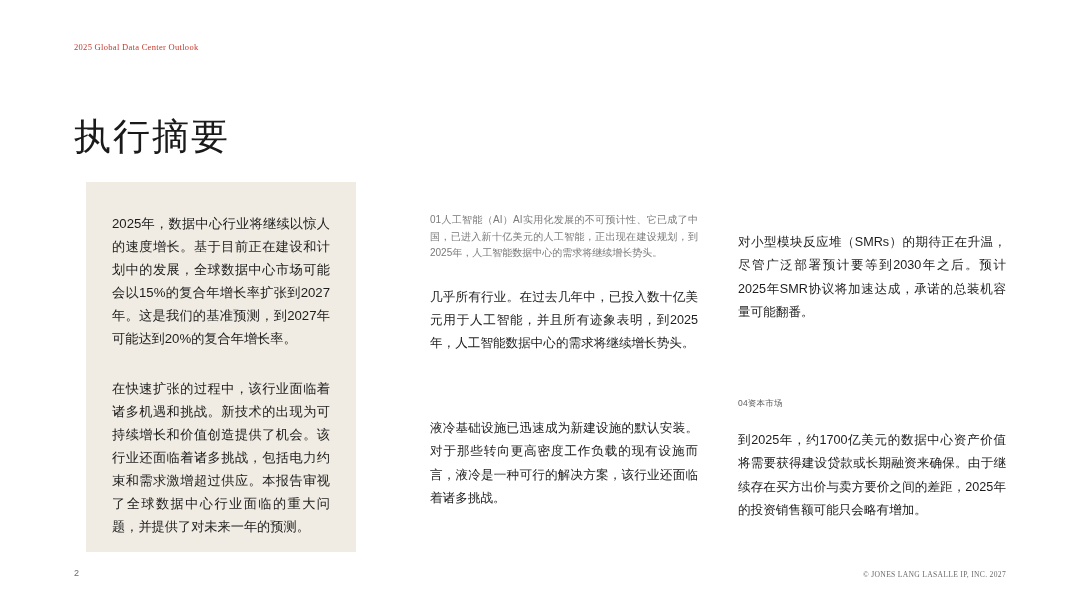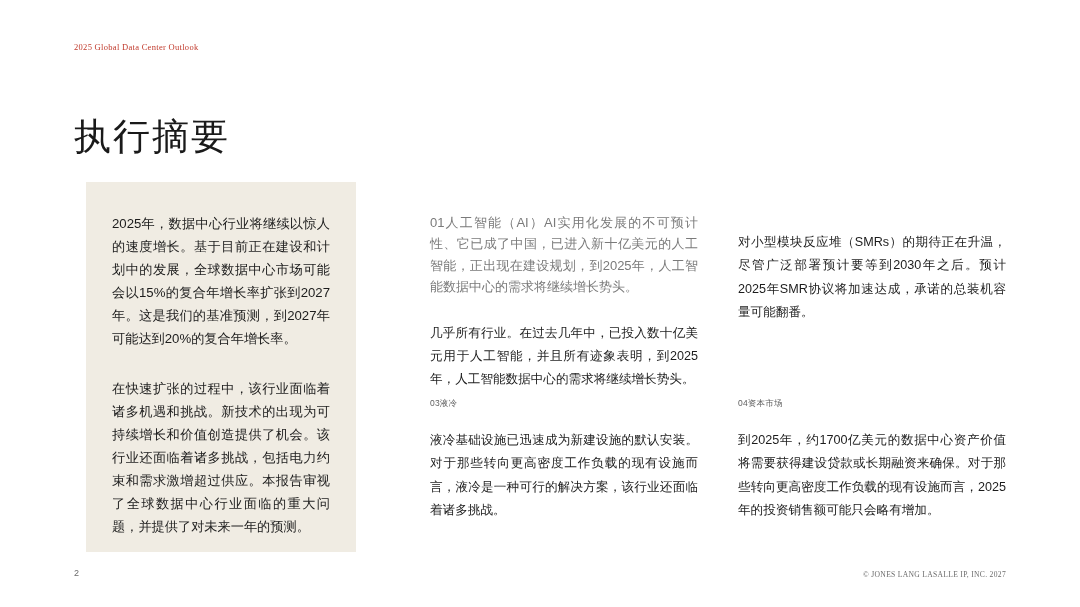--- a/index.html
+++ b/index.html
@@ -71,21 +71,21 @@
     width: 268px;
   }
   .block-title {
     font-size: 8.5px;
     color: #5e5e5e;
     letter-spacing: 0.2px;
     margin-bottom: 6px;
     font-family: "Liberation Sans", sans-serif;
   }
   .block-sub {
-    font-size: 13px;
+    font-size: 10px;
     color: #7a7a7a;
     line-height: 1.65;
     margin-bottom: 24px;
     text-align: justify;
     font-family: "Liberation Sans", sans-serif;
   }
   .block-body {
     font-size: 12.6px;
     line-height: 1.85;
     color: #1c1c1c;
@@ -134,25 +134,24 @@
   <div class="col-block pos-ai">
     <div class="block-sub">01人工智能（AI）AI实用化发展的不可预计性、它已成了中国，已进入新十亿美元的人工智能，正出现在建设规划，到2025年，人工智能数据中心的需求将继续增长势头。</div>
     <div class="block-body">几乎所有行业。在过去几年中，已投入数十亿美元用于人工智能，并且所有迹象表明，到2025年，人工智能数据中心的需求将继续增长势头。</div>
   </div>
 
   <div class="col-block pos-grid">
     <div class="block-body">对小型模块反应堆（SMRs）的期待正在升温，尽管广泛部署预计要等到2030年之后。预计2025年SMR协议将加速达成，承诺的总装机容量可能翻番。</div>
   </div>
 
   <div class="col-block pos-cool">
-    <div class="block-title">03液冷</div>
     <div class="block-body">液冷基础设施已迅速成为新建设施的默认安装。对于那些转向更高密度工作负载的现有设施而言，液冷是一种可行的解决方案，该行业还面临着诸多挑战。</div>
   </div>
 
   <div class="col-block pos-cap">
     <div class="block-title">04资本市场</div>
-    <div class="block-body">到2025年，约1700亿美元的数据中心资产价值将需要获得建设贷款或长期融资来确保。对于那些转向更高密度工作负载的现有设施而言，2025年的投资销售额可能只会略有增加。</div>
+    <div class="block-body">到2025年，约1700亿美元的数据中心资产价值将需要获得建设贷款或长期融资来确保。由于继续存在买方出价与卖方要价之间的差距，2025年的投资销售额可能只会略有增加。</div>
   </div>
 
   <div class="footer-page">2</div>
   <div class="footer-copy">© JONES LANG LASALLE IP, INC. 2027</div>
 
 </div>
 
 </body></html>

